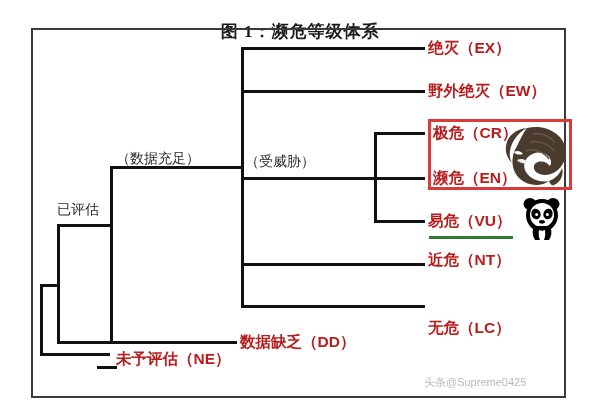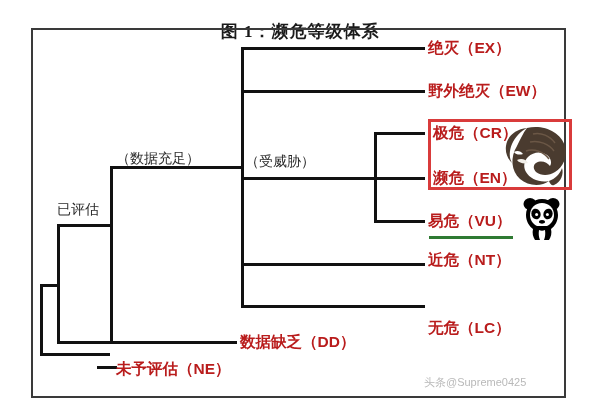--- a/index.html
+++ b/index.html
@@ -144,21 +144,21 @@
   <div class="node" style="left:245px;top:155px;">（受威胁）</div>
 
   <div class="leaf" style="left:428px;top:40px;">绝灭（EX）</div>
   <div class="leaf" style="left:433px;top:125px;">极危（CR）</div>
   <div class="leaf" style="left:428px;top:83px;">野外绝灭（EW）</div>
   <div class="leaf" style="left:433px;top:170px;">濒危（EN）</div>
   <div class="leaf" style="left:428px;top:213px;">易危（VU）</div>
   <div class="leaf" style="left:428px;top:252px;text-align:right;">近危（NT）</div>
   <div class="leaf" style="left:428px;top:298px;margin-top:22px;">无危（LC）</div>
   <div class="leaf" style="left:240px;top:334px;">数据缺乏（DD）</div>
-  <div class="leaf" style="left:116px;top:361px;text-align:right;">未予评估（NE）</div>
+  <div class="leaf" style="left:116px;top:351px;text-align:right;">未予评估（NE）</div>
 
   <div class="redbox"></div>
 
   <svg class="pangolin" viewBox="0 0 72 66" xmlns="http://www.w3.org/2000/svg">
     <g fill="#4a3b2f">
 
       <path d="M30 6 C46 2 64 10 68 24 C71 35 66 45 58 50 C52 54 44 54 39 50
                C36 47 36 43 39 41 C44 38 50 40 53 44 C55 41 54 36 50 33
                C44 29 36 30 31 35 C27 39 26 45 29 50 C33 57 43 61 52 59
                C44 65 31 64 23 57 C14 49 13 35 20 24 C23 18 26 11 30 6 Z"></path>

